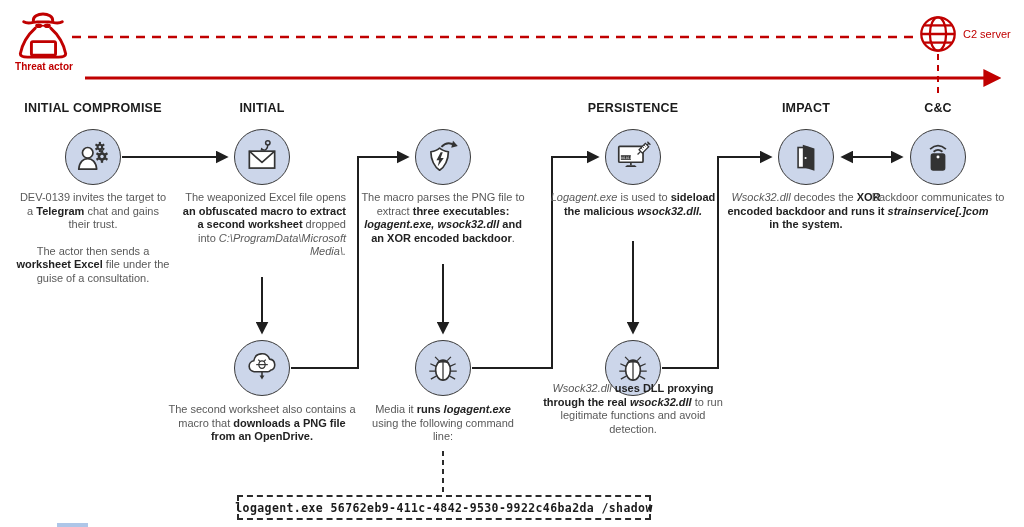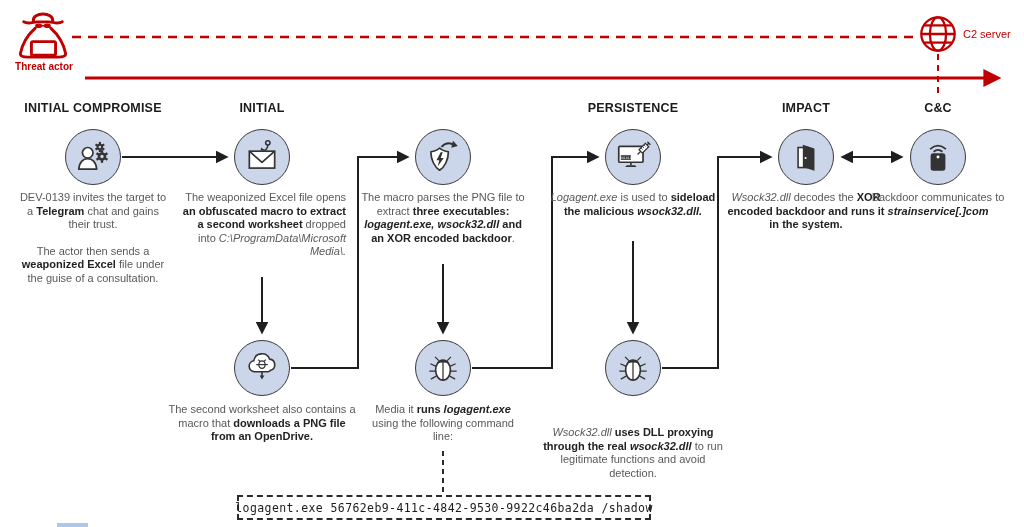--- a/index.html
+++ b/index.html
@@ -31,21 +31,21 @@
     font-size:10px;font-weight:700;color:#c00000;
   }
   #c2-label{
     position:absolute;left:963px;top:28px;font-size:11px;color:#c00000;
   }
   #cmd-box{
     position:absolute;left:237px;top:495px;width:414px;height:25px;
     border:2px dashed #2b2b2b;box-sizing:border-box;
     display:flex;align-items:center;justify-content:center;
     font-family:"DejaVu Sans Mono","Liberation Mono",monospace;
-    font-size:11.5px;font-weight:400;color:#1b1b1b;letter-spacing:.4px;white-space:nowrap;
+    font-size:11.5px;font-weight:700;color:#1b1b1b;letter-spacing:.4px;white-space:nowrap;
   }
   svg{display:block;}
 </style>
 </head>
 <body>
 
 <div id="canvas">
 
   <svg class="abs" width="1024" height="527" viewBox="0 0 1024 527" style="left:0;top:0;">
     <defs>
@@ -209,21 +209,21 @@
       <ellipse cx="18" cy="20" rx="7" ry="9.5" fill="#fff" stroke="#333" stroke-width="1.6"></ellipse>
       <path d="M18,10.5 V29.5" stroke="#333" stroke-width="1.2"></path>
       <path d="M12.2,14 C13.4,9.6 22.6,9.6 23.8,14 C20,12.3 16,12.3 12.2,14 Z" fill="#333"></path>
       <path d="M14,11 L10.5,7.5 M22,11 L25.5,7.5" stroke="#333" stroke-width="1.2" fill="none"></path>
       <path d="M11.5,16.5 L6,14 M11,21 L5,21 M12,25.5 L6.5,28.5 M24.5,16.5 L30,14 M25,21 L31,21 M24,25.5 L29.5,28.5" stroke="#333" stroke-width="1.2" fill="none"></path>
     </svg>
   </div>
 
   <div class="desc" style="left:16px;top:191px;width:154px;">
     <p><span class="run">DEV-0139 invites the target to a </span><span class="run b">Telegram</span><span class="run"> chat and gains their trust.</span></p>
-    <p><span class="run">The actor then sends a </span><span class="run b">weaponized Excel</span><span class="run"> file under the guise of a consultation.</span></p>
+    <p><span class="run">The actor then sends a </span><span class="run b">worksheet Excel</span><span class="run"> file under the guise of a consultation.</span></p>
   </div>
 
   <div class="desc" style="left:178px;top:191px;width:168px;text-align:right;">
     <p><span class="run">The weaponized Excel file opens </span><span class="run b">an obfuscated macro to extract a second worksheet</span><span class="run"> dropped into </span><span class="run i">C:\ProgramData\Microsoft Media\.</span></p>
   </div>
 
   <div class="desc" style="left:357px;top:191px;width:172px;">
     <p><span class="run">The macro parses the PNG file to extract </span><span class="run b">three executables: </span><span class="run bi">logagent.exe, wsock32.dll</span><span class="run b"> and an XOR encoded backdoor</span><span class="run">.</span></p>
   </div>
 
@@ -240,21 +240,21 @@
   </div>
 
   <div class="desc" style="left:165px;top:403px;width:194px;">
     <p><span class="run">The second worksheet also contains a macro that </span><span class="run b">downloads a PNG file from an OpenDrive.</span></p>
   </div>
 
   <div class="desc" style="left:361px;top:403px;width:164px;">
     <p><span class="run">Media it </span><span class="run b">runs </span><span class="run bi">logagent.exe</span><span class="run"> using the following command line:</span></p>
   </div>
 
-  <div class="desc" style="left:538px;top:426px;width:190px;">
+  <div class="desc" style="left:538px;top:382px;width:190px;">
     <p><span class="run i">Wsock32.dll</span><span class="run"> </span><span class="run b">uses DLL proxying through the real </span><span class="run bi">wsock32.dll</span><span class="run"> to run legitimate functions and avoid detection.</span></p>
   </div>
 
   <div id="cmd-box">
     <span>logagent.exe 56762eb9-411c-4842-9530-9922c46ba2da /shadow</span>
   </div>
 
   <div class="abs" style="left:57px;top:523px;width:31px;height:4px;background:#aec6e8;"></div>
 
 </div>

